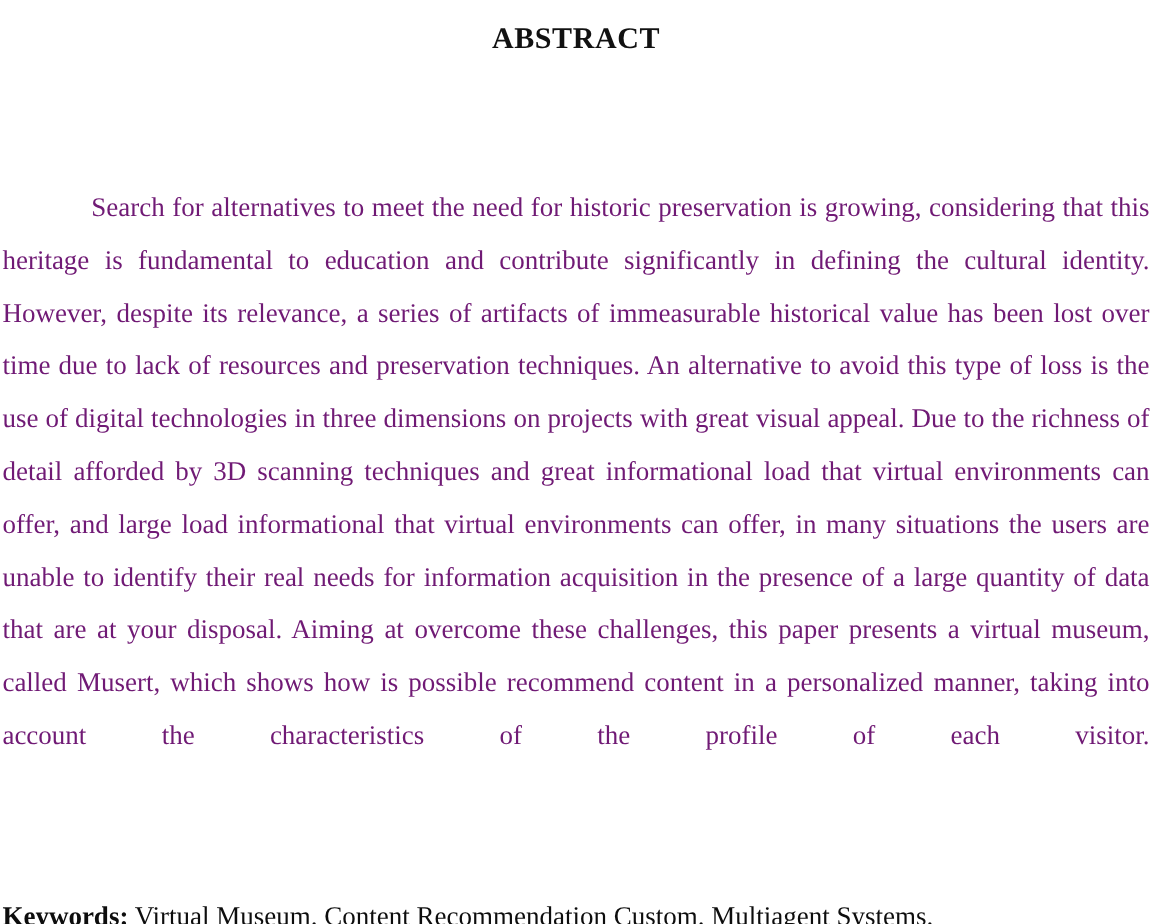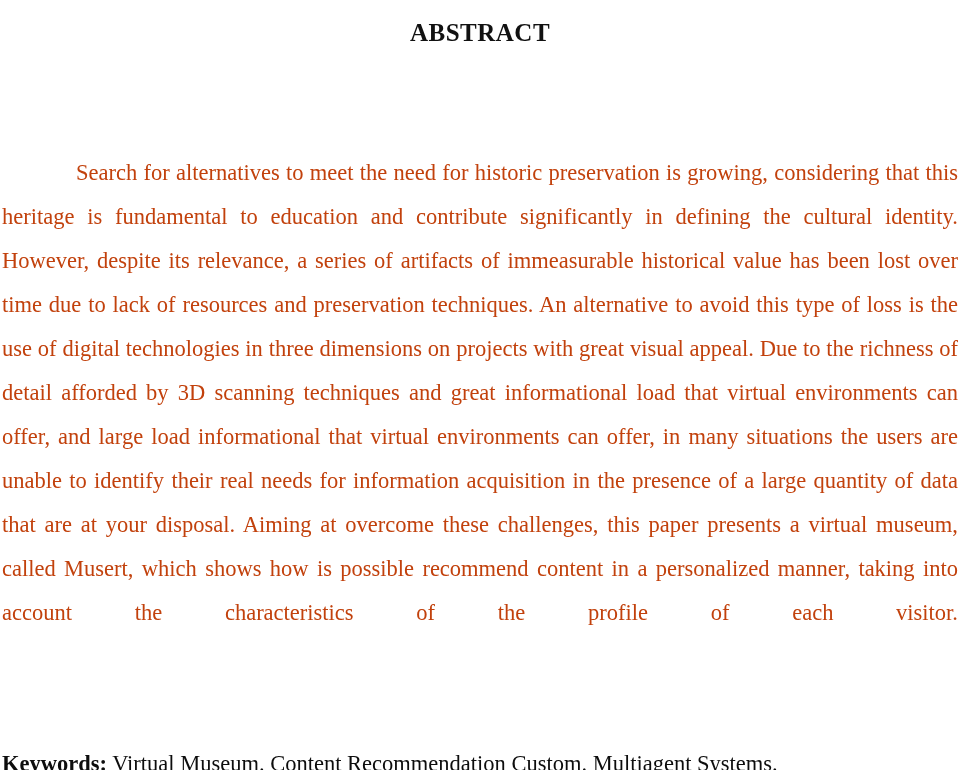--- a/index.html
+++ b/index.html
@@ -43,21 +43,21 @@
   .abstract-body {
     position: absolute;
     left: 2px;
     top: 128px;
     width: 956px;
     font-size: 22.5px;
     line-height: 44px;
     text-align: justify;
     text-justify: inter-word;
     text-indent: 74px;
-    color: #c2410c;
+    color: #701a75;
     hyphens: none;
     word-spacing: 0px;
   }
   
   .abstract-body::after {
     content: "";
     display: inline-block;
     width: 100%;
   }
 

